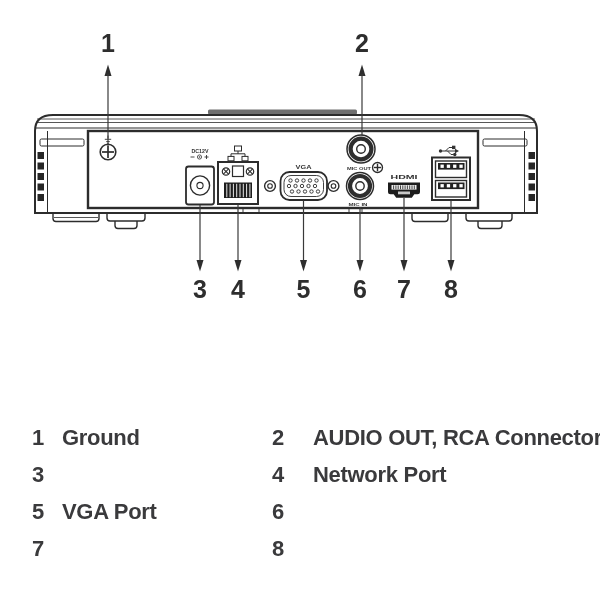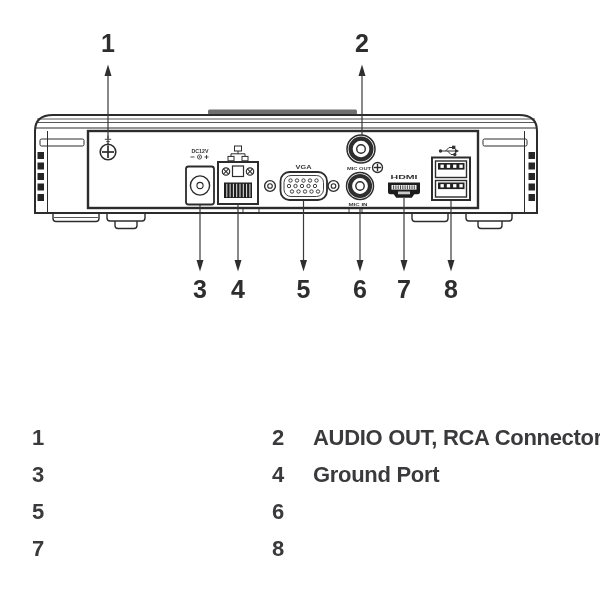--- a/index.html
+++ b/index.html
@@ -272,34 +272,36 @@
       <line class="callout-line" x1="451" y1="200.5" x2="451" y2="262"></line>
       <path class="ah" d="M451,271.5 L447.5,260 L454.5,260 Z"></path>
       <text class="callout-num" x="451" y="298">8</text>
     </g>
   </g>
 </svg>
 
   <div class="legend">
     <div class="cell">
       <span class="num">1</span>
+      <span class="lbl">Ground</span>
     </div>
     <div class="cell">
       <span class="num">2</span>
       <span class="lbl">AUDIO OUT, RCA Connector</span>
     </div>
     <div class="cell">
       <span class="num">3</span>
     </div>
     <div class="cell">
       <span class="num">4</span>
-      <span class="lbl">Ground Port</span>
+      <span class="lbl">Network Port</span>
     </div>
     <div class="cell">
       <span class="num">5</span>
+      <span class="lbl">VGA Port</span>
     </div>
     <div class="cell">
       <span class="num">6</span>
     </div>
     <div class="cell">
       <span class="num">7</span>
     </div>
     <div class="cell">
       <span class="num">8</span>
     </div>

